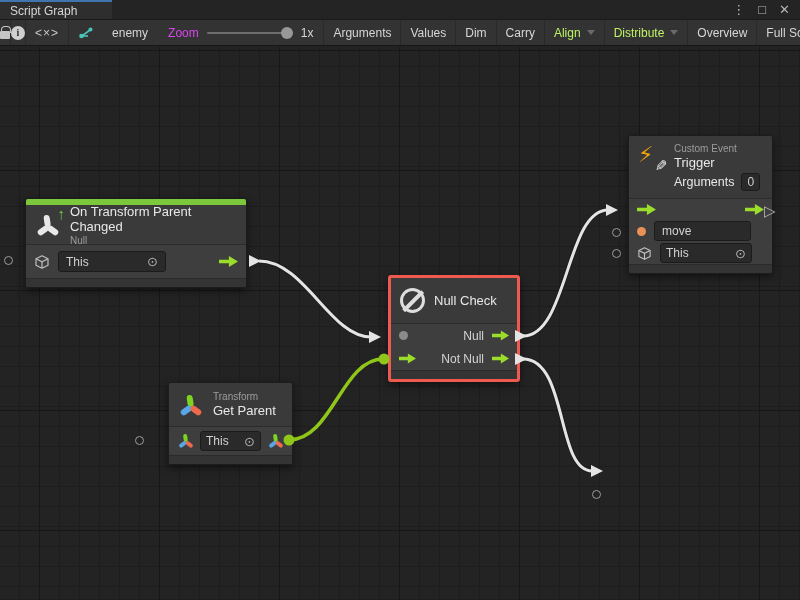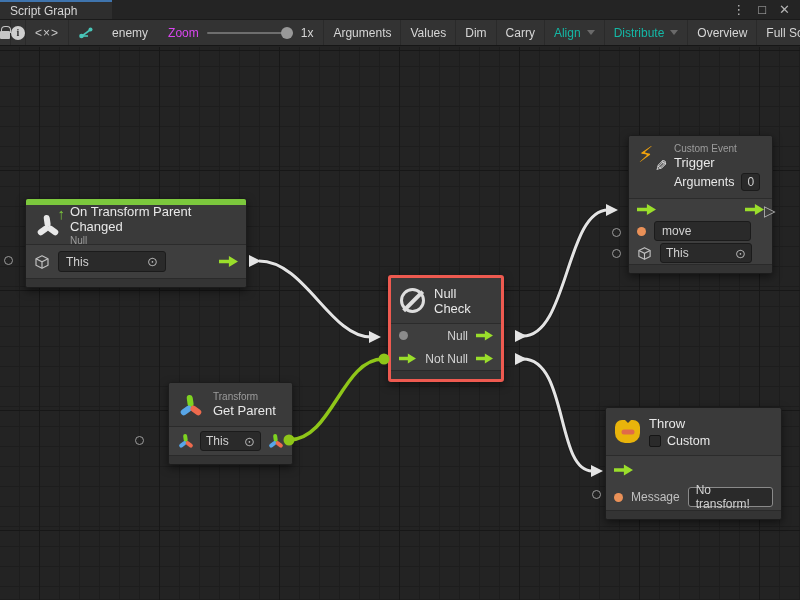--- a/index.html
+++ b/index.html
@@ -20,21 +20,21 @@
   .tbtn.code-btn { width:62px; color:#c9c9c9; letter-spacing:1px; }
   .tbtn.no-sep { border-right:none; }
   .toolbar-spacer { width:14px; }
   .graph-label { display:flex; align-items:center; gap:18px; padding:0 10px; }
   .zoom-group { display:flex; align-items:center; gap:8px; padding:0 10px; }
   .zoom-label { color:#d946ef; }
   .zoom-track { position:relative; width:86px; height:2px; background:#6e6e6e; border-radius:1px; }
   .zoom-handle { position:absolute; right:0; top:50%; transform:translateY(-50%); width:12px; height:12px; border-radius:50%; background:#989898; }
   .right-buttons { margin-left:auto; display:flex; align-items:stretch; }
   .right-buttons .tbtn { border-left:1px solid #2a2a2a; border-right:none; }
-  .tbtn.disabled { color:#14b8a6; }
+  .tbtn.disabled { color:#bef264; }
   .caret { display:inline-block; width:0; height:0; border-left:4px solid transparent; border-right:4px solid transparent; border-top:5px solid #8a8a8a; margin-left:6px; }
   .tbtn.disabled .caret { border-top-color:#6a6a6a; }
 
   
   .lock-icon { position:relative; width:10px; height:8px; background:#c6c6c6; border-radius:1px; margin-top:5px; }
   .lock-icon::before { content:''; position:absolute; top:-5px; left:1px; width:8px; height:6px; border:1.5px solid #c6c6c6; border-bottom:none; border-radius:4px 4px 0 0; }
   .info-icon { width:14px; height:14px; border-radius:50%; background:#cfcfcf; color:#2d2d2d; font-size:10px; font-weight:bold; display:flex; align-items:center; justify-content:center; font-family:"Liberation Serif", serif; }
   .info-icon::after { content:'i'; }
 
   
@@ -227,21 +227,21 @@
         <span class="field" style="width:108px;">
           <span>This</span>
           <span class="target-icon">⊙</span>
         </span>
         <span class="flow-arrow ml-auto"></span>
       </div>
       <div class="node-footer"></div>
     </div>
     <span class="ext-circle" style="left:4px; top:209px;"></span>
 
-    <div class="node selected" style="left:388px; top:228px; width:116px;">
+    <div class="node selected" style="left:388px; top:228px; width:132px;">
       <div class="node-header" style="height:46px;">
         <span class="null-icon"></span>
         <span class="node-title">Null Check</span>
       </div>
       <div class="node-row" style="height:23px;">
         <span class="dot gray"></span>
         <span class="port-label ml-auto">Null</span>
         <span class="flow-arrow" style="width:17px;height:12px;"></span>
       </div>
       <div class="node-row" style="height:23px;">
@@ -318,39 +318,16 @@
           <span>This</span>
           <span class="target-icon">⊙</span>
         </span>
       </div>
       <div class="node-footer"></div>
     </div>
     <span class="ext-circle" style="left:612px; top:181px;"></span>
     <span class="ext-circle" style="left:612px; top:202px;"></span>
     <span class="ext-tri" style="left:764px; top:156px;">▷</span>
 
-    <div class="node" style="left:605px; top:360px; width:177px;">
-      <div class="node-header" style="height:48px;">
-        <span class="throw-icon"></span>
-        <span class="hdr-col" style="gap:3px;">
-          <span class="node-title">Throw</span>
-          <span style="display:flex; align-items:center; gap:6px;">
-            <span class="checkbox"></span>
-            <span class="node-title" style="font-size:12.5px;">Custom</span>
-          </span>
-        </span>
-      </div>
-      <div class="node-row" style="height:28px;">
-        <span class="flow-arrow"></span>
-      </div>
-      <div class="node-row" style="height:26px;">
-        <span class="dot orange"></span>
-        <span class="port-label" style="color:#c0c0c0;">Message</span>
-        <span class="field hilite" style="height:20px;">
-          <span>No transform!</span>
-        </span>
-      </div>
-      <div class="node-footer"></div>
-    </div>
     <span class="ext-circle" style="left:592px; top:443px;"></span>
 
   </div>
 </div>
 
 </body></html>

